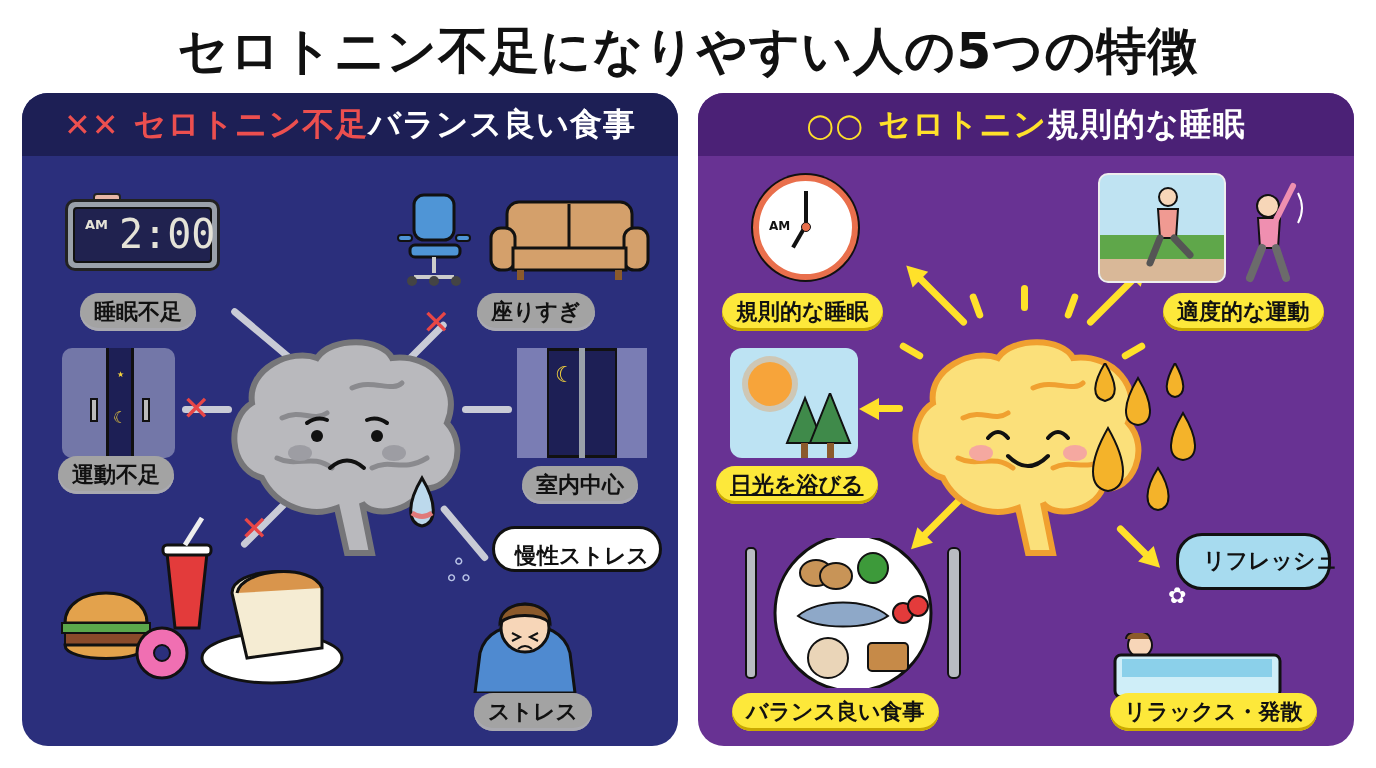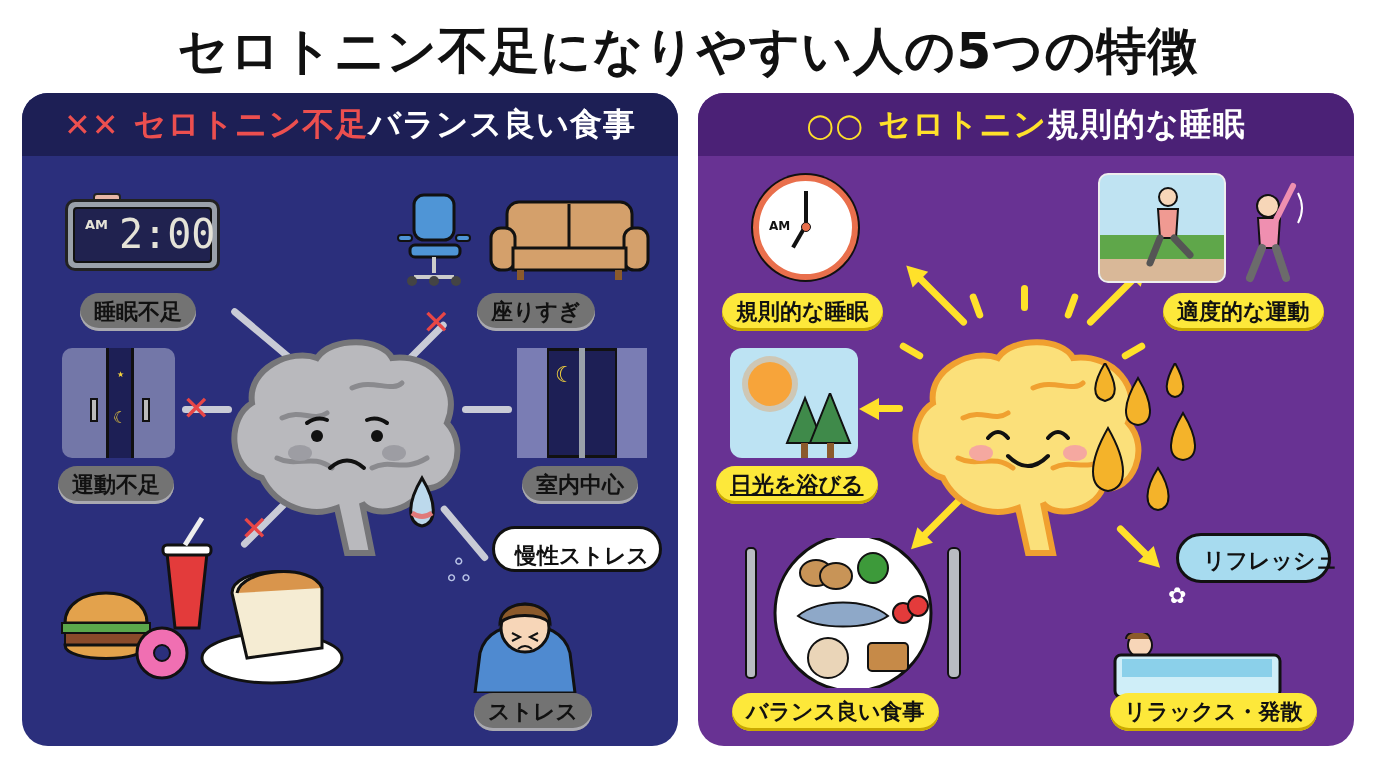--- a/index.html
+++ b/index.html
@@ -23,21 +23,21 @@
   .right .panel-header { background: #4b2176; }
   .hdr-accent-red { color: #ec4f4f; }
   .hdr-accent-yellow { color: #ffe12a; }
   .hdr-mark { margin-right: 14px; }
 
   .item { position: absolute; }
   .pill {
     position: absolute; border-radius: 22px; height: 38px; display: flex; align-items: center; justify-content: center;
     font-size: 22px; font-weight: bold; color: #111; white-space: nowrap; padding: 0 14px;
   }
-  .pill.gray { background: #737373; box-shadow: inset 0 -3px 0 #a9a9b0; }
+  .pill.gray { background: #a3a3a3; box-shadow: inset 0 -3px 0 #a9a9b0; }
   .pill.yellow { background: #fde83a; box-shadow: inset 0 -3px 0 #c9a900; }
 
   .line { position: absolute; height: 7px; background: #c9cbd6; border-radius: 4px; transform-origin: left center; }
   .arrow { position: absolute; height: 7px; background: #ffe12a; border-radius: 4px; transform-origin: left center; }
   .arrow::after {
     content: ""; position: absolute; right: -14px; top: -8px;
     border-left: 20px solid #ffe12a; border-top: 11px solid transparent; border-bottom: 11px solid transparent;
   }
   .ray { position: absolute; width: 7px; height: 26px; background: #ffe12a; border-radius: 4px; }
   .xmark { position: absolute; font-size: 34px; font-weight: bold; color: #e84646; line-height: 1; }
@@ -119,21 +119,21 @@
 
   <div class="item" style="left:40px; top:255px; width:113px; height:110px;">
     <div style="position:absolute; left:0; top:0; width:113px; height:110px; background:#7377a8; border-radius:10px;"></div>
     <div style="position:absolute; left:44px; top:0; width:28px; height:110px; background:#1d1f55; border-left:3px solid #111; border-right:3px solid #111;">
       <span style="position:absolute; left:4px; top:60px; color:#f6d33b; font-size:16px;">☾</span>
       <span style="position:absolute; left:8px; top:22px; color:#f6d33b; font-size:8px;">★</span>
     </div>
     <div style="position:absolute; left:28px; top:50px; width:8px; height:24px; background:#bbb; border:2px solid #111;"></div>
     <div style="position:absolute; left:80px; top:50px; width:8px; height:24px; background:#bbb; border:2px solid #111;"></div>
   </div>
-  <div class="pill gray" style="left:36px; top:373px;">運動不足</div>
+  <div class="pill gray" style="left:36px; top:363px;">運動不足</div>
 
   <div class="item" style="left:495px; top:255px; width:130px; height:110px;">
     <div style="position:absolute; left:0; top:0; width:130px; height:110px; background:#1d1f55; border:3px solid #111;"></div>
     <div style="position:absolute; left:62px; top:0; width:6px; height:110px; background:#9aa1aa;"></div>
     <div style="position:absolute; left:0; top:0; width:32px; height:110px; background:#7a7db4; border-right:2px solid #111;"></div>
     <div style="position:absolute; right:0; top:0; width:32px; height:110px; background:#7a7db4; border-left:2px solid #111;"></div>
     <span style="position:absolute; left:38px; top:14px; color:#f6d33b; font-size:22px;">☾</span>
   </div>
   <div class="pill gray" style="left:500px; top:373px;">室内中心</div>
 
@@ -258,21 +258,21 @@
       <circle cx="135" cy="30" r="15" fill="#3d9a3a" stroke="#111" stroke-width="2"></circle>
       <path d="M60 78 C80 60 130 60 150 78 C130 92 80 92 60 78 Z" fill="#8ea8c8" stroke="#111" stroke-width="2"></path>
       <circle cx="165" cy="75" r="10" fill="#e33b3b" stroke="#111" stroke-width="2"></circle>
       <circle cx="180" cy="68" r="10" fill="#e33b3b" stroke="#111" stroke-width="2"></circle>
       <circle cx="90" cy="120" r="20" fill="#ead5b8" stroke="#111" stroke-width="2"></circle>
       <rect x="130" y="105" width="40" height="28" rx="4" fill="#c68a48" stroke="#111" stroke-width="2"></rect>
     </svg>
   </div>
   <div class="pill yellow" style="left:34px; top:600px;">バランス良い食事</div>
 
-  <div class="item" style="left:478px; top:440px; width:155px; height:50px; background:#a7dbef; border:3px solid #111; border-radius:26px;">
+  <div class="item" style="left:478px; top:440px; width:155px; height:57px; background:#a7dbef; border:3px solid #111; border-radius:26px;">
     <span class="bubble-text" style="left:24px; top:10px;">リフレッシュ</span>
   </div>
   <div class="item" style="left:470px; top:490px; font-size:22px; color:#fff;">✿</div>
   <div class="item" style="left:412px; top:540px; width:175px; height:65px;">
     <svg width="175" height="65" viewBox="0 0 175 65">
       <circle cx="30" cy="12" r="12" fill="#f7d6b8" stroke="#111" stroke-width="2"></circle>
       <path d="M16 6 C16 -4 40 -4 40 6" fill="#8c5a2b" stroke="#111" stroke-width="2"></path>
       <rect x="5" y="22" width="165" height="42" rx="6" fill="#cfeef8" stroke="#111" stroke-width="3"></rect>
       <rect x="12" y="26" width="150" height="18" fill="#8bd0ea"></rect>
     </svg>

